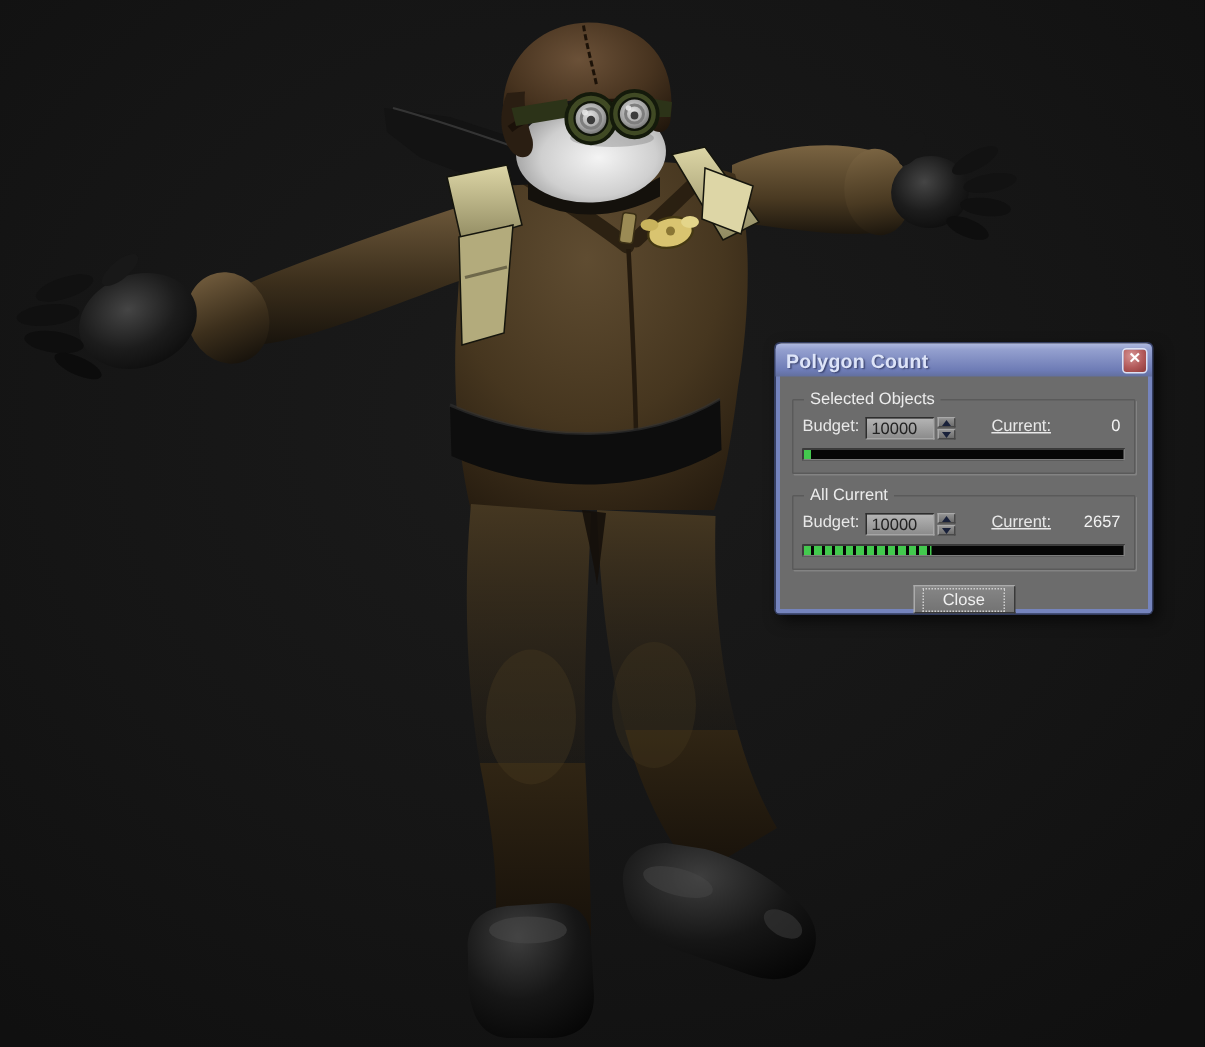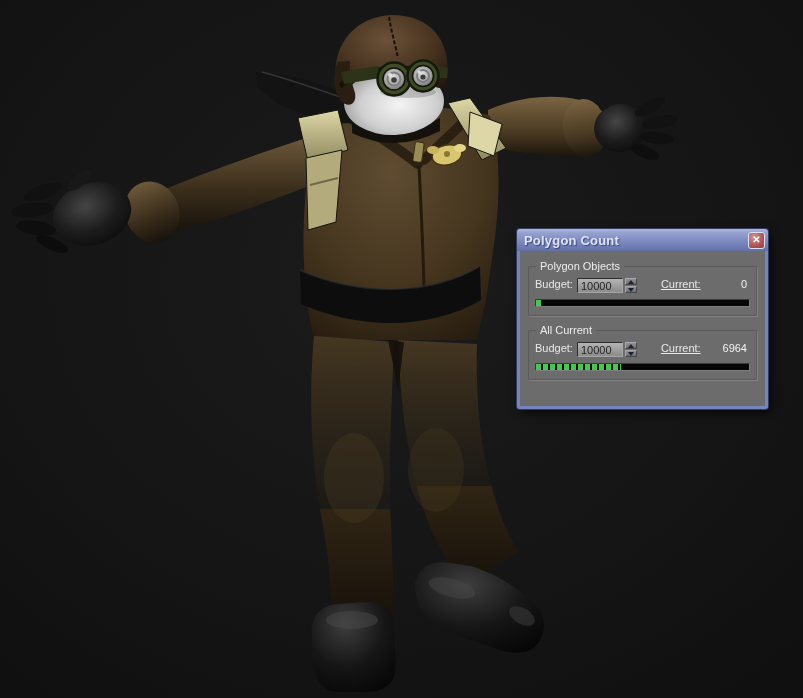--- a/index.html
+++ b/index.html
@@ -247,21 +247,21 @@
   <div class="window">
     <div class="titlebar">
       <span class="title">Polygon Count</span>
       <button class="close-btn">
           <span>✕</span>
         </button>
     </div>
     <div class="dlg-body">
 
       <div class="group">
-        <span class="group-label">Polygon Objects</span>
+        <span class="group-label">Selected Objects</span>
         <div class="row">
           <span class="lbl">Budget:</span>
           <input class="spin-field" value="10000" style="">
           <span class="spinner">
             <button class="spin">
                 <i class="tri-up"></i>
               </button>
             <button class="spin">
                 <i class="tri-down"></i>
               </button>
@@ -281,23 +281,26 @@
           <input class="spin-field" value="10000" style="">
           <span class="spinner">
             <button class="spin">
                 <i class="tri-up"></i>
               </button>
             <button class="spin">
                 <i class="tri-down"></i>
               </button>
           </span>
           <span class="lbl current-lbl">Current:</span>
-          <span class="current-val">6964</span>
+          <span class="current-val">2657</span>
         </div>
         <div class="progress-track">
           <div class="progress-fill" style="width: 40%;"></div>
         </div>
       </div>
 
+      <div class="btn-row">
+        <button class="close-button"><span class="focus-rect">Close</span></button>
+      </div>
 
     </div>
   </div>
 </div>
 
 </body></html>

